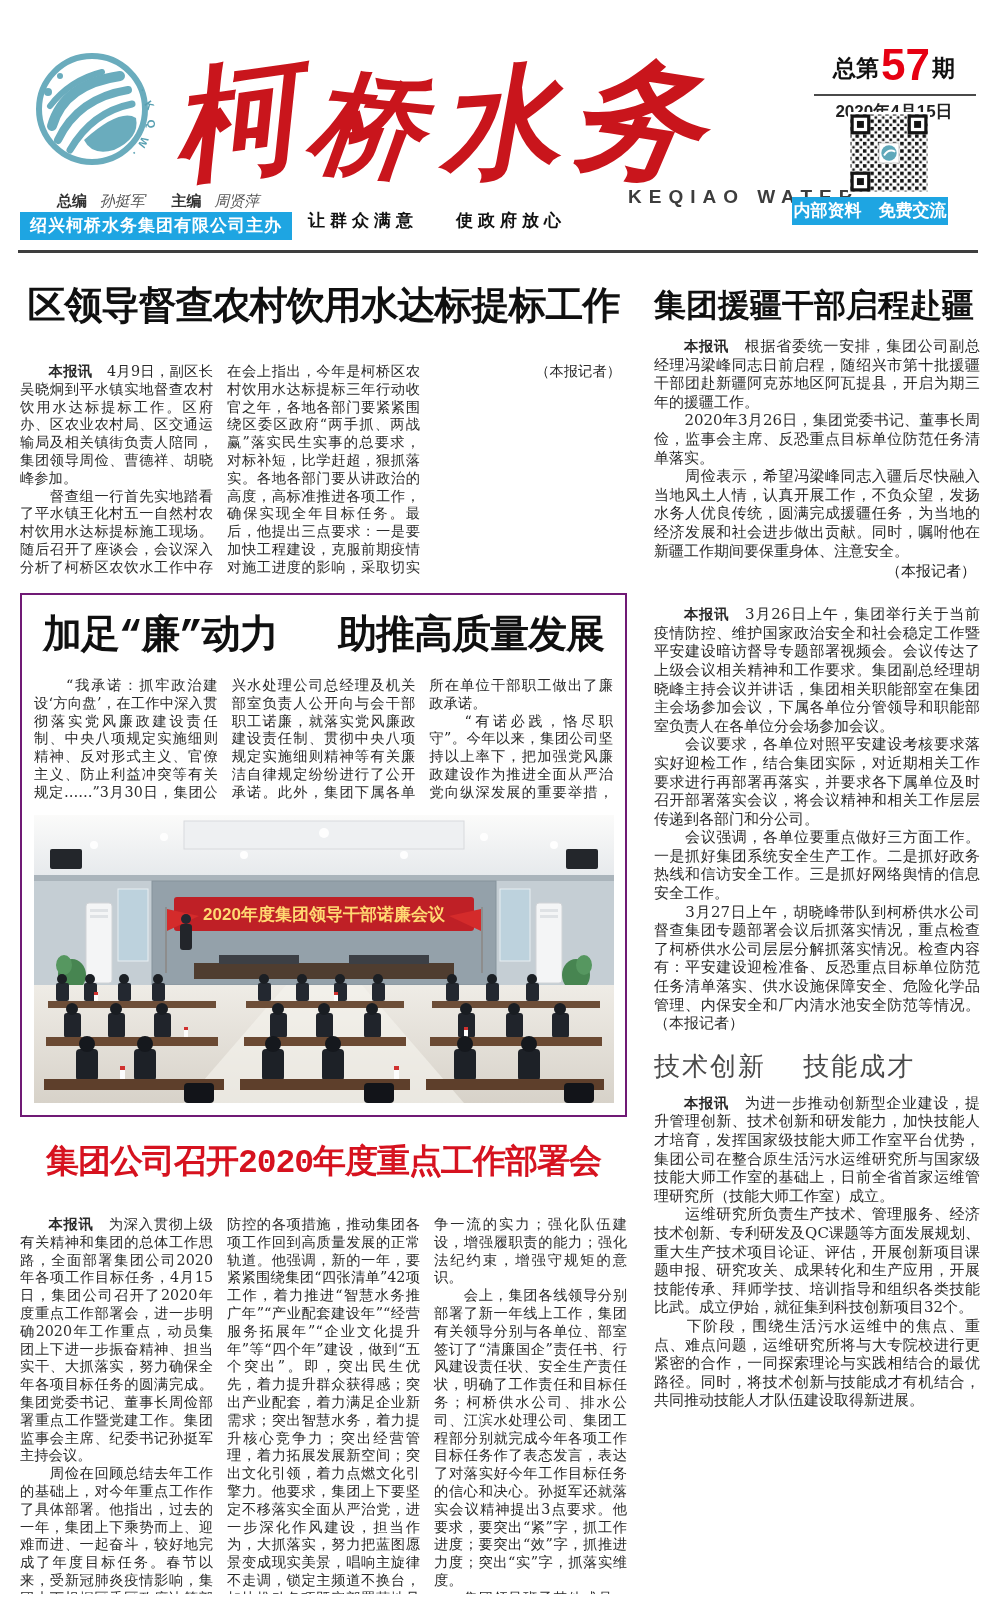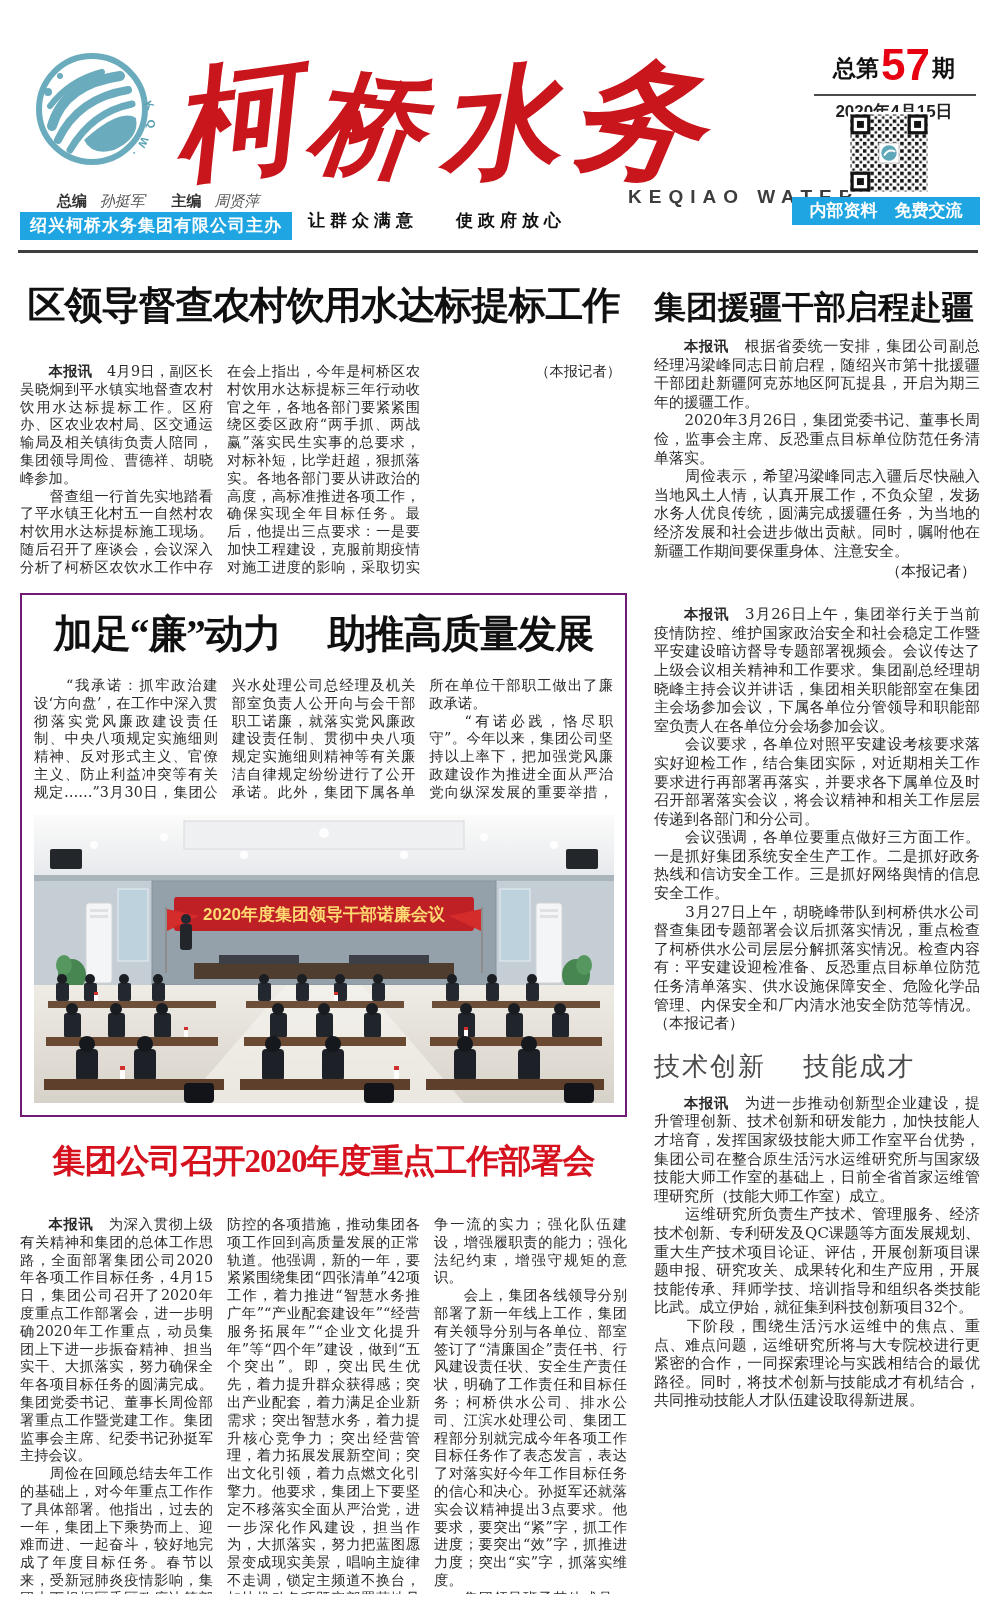--- a/index.html
+++ b/index.html
@@ -24,31 +24,31 @@
           font-weight:bold;font-size:17px;text-align:center;line-height:28px;letter-spacing:1px;}
   .slogan{left:308px;top:209px;font-weight:bold;font-size:17px;letter-spacing:5px;color:#111;}
   .slogan span{margin-right:38px;}
   .issue{left:798px;top:40px;width:192px;text-align:center;font-weight:bold;}
   .issue .pfx,.issue .sfx{font-size:23px;color:#111;font-family:Liberation Mono, monospace;}
   .issue .num{font-size:44px;color:#e60012;font-family:"Liberation Sans",sans-serif;vertical-align:-4px;padding:0 2px;}
   .issue-rule{left:814px;top:94px;width:162px;height:2px;background:#4a4a4a;}
   .issue-date{left:798px;top:100px;width:192px;text-align:center;font-size:17px;font-weight:bold;color:#222;
               font-family:"Liberation Sans",sans-serif;}
   .qr{left:848px;top:112px;width:82px;height:82px;}
-  .badge{left:792px;top:197px;width:188px;height:28px;background:#1ea5e2;color:#fff;font-weight:bold;
+  .badge{left:792px;top:197px;width:156px;height:28px;background:#1ea5e2;color:#fff;font-weight:bold;
          font-size:17px;text-align:center;line-height:28px;}
   .top-rule{left:18px;top:250px;width:960px;height:3px;background:#3e3e3e;}
 
   
   .content{left:20px;top:262px;width:960px;display:flex;gap:27px;}
   .lcol{width:607px;}
   .rcol{width:326px;}
 
   
-  h1,h2,h3{margin:0;font-family:Liberation Serif, serif;color:#101010;}
+  h1,h2,h3{margin:0;font-family:Liberation Mono, monospace;color:#101010;}
   .a1-title{font-size:38px;letter-spacing:-1px;text-align:center;margin-top:18px;font-weight:bold;}
   .box-title{font-size:39px;text-align:center;font-weight:bold;letter-spacing:-1px;}
   .red-title{font-size:33px;text-align:center;font-weight:bold;color:#d6121f;margin-top:22px;letter-spacing:-1px;}
   .r-title{font-size:32px;font-weight:bold;line-height:1.22;}
   .r-title2{font-size:33px;font-weight:bold;line-height:1.22;white-space:pre-line;}
   .kicker{font-size:26px;color:#4a4a4a;letter-spacing:2px;font-weight:normal;
           font-family:"Liberation Sans",sans-serif;}
 
   
   .cols{display:flex;gap:14px;overflow:hidden;}

